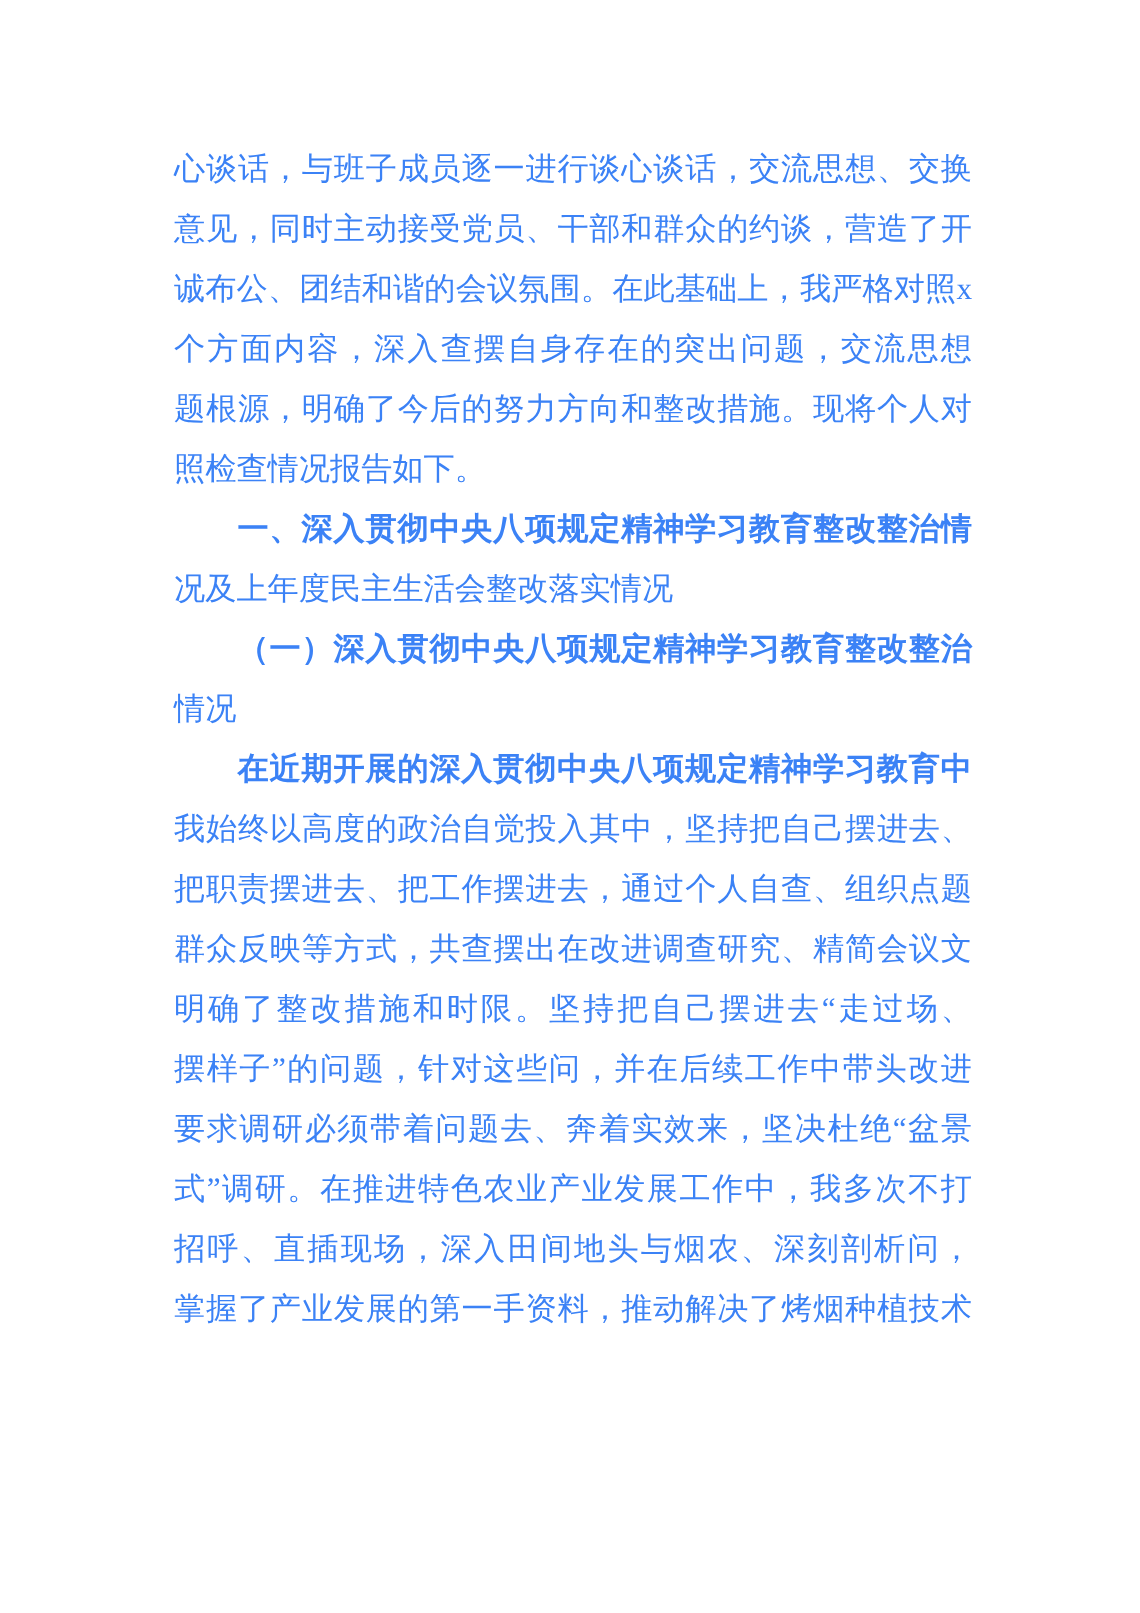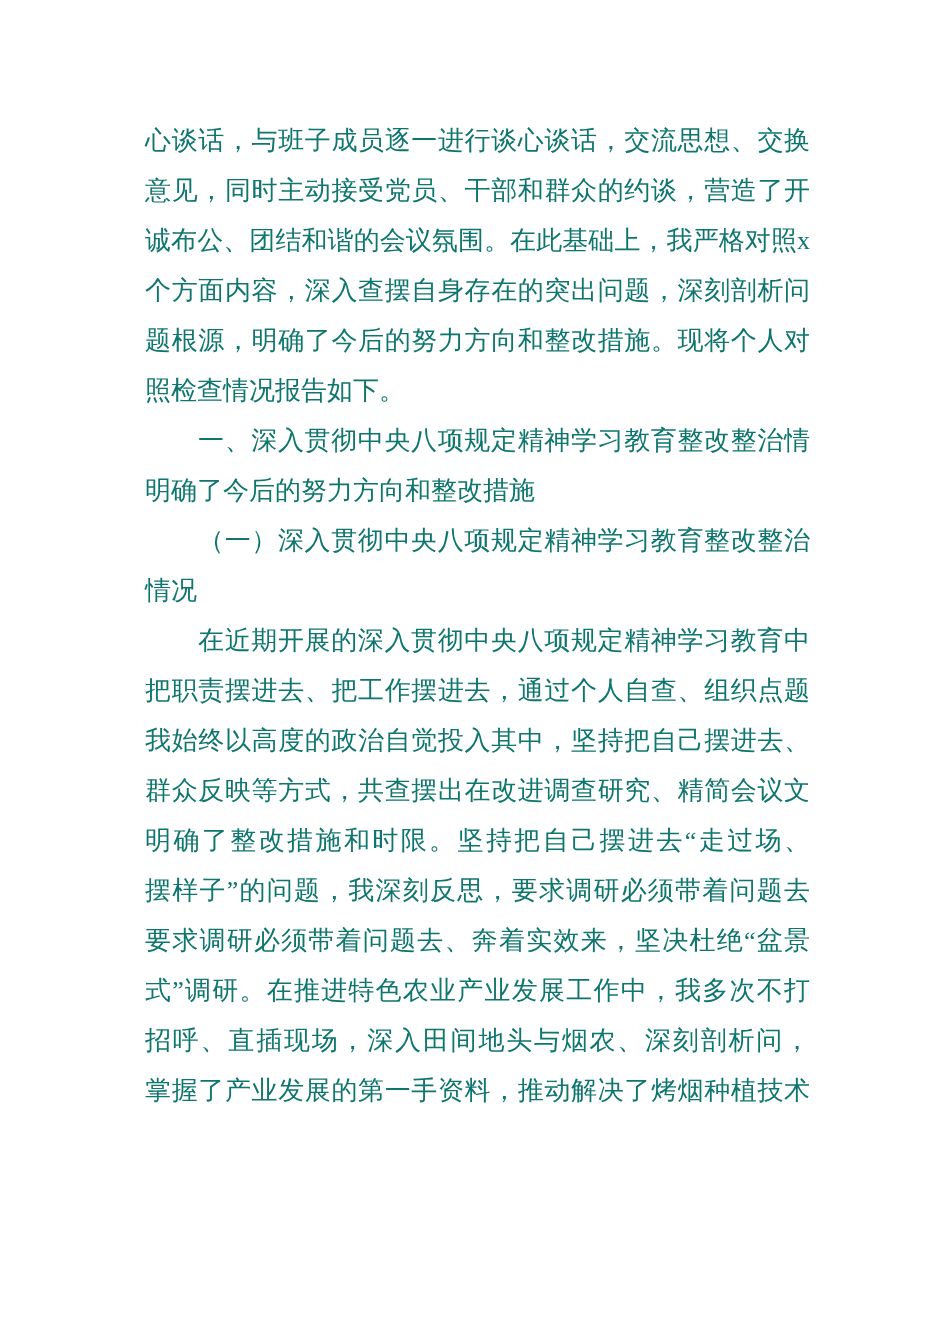--- a/index.html
+++ b/index.html
@@ -17,57 +17,58 @@
   .textblock {
     position: absolute;
     left: 145px;
     top: 116px;
     width: 665px;
   }
   .line {
     height: 50px;
     line-height: 50px;
     font-size: 26px;
-    color: #0f766e;
+    color: #3b82f6;
     font-weight: 400;
     letter-spacing: 0;
   }
   
   .just {
     text-align: justify;
     text-align-last: justify;
   }
   
   .end {
     text-align: center;
     text-align-last: left;
     font-family: Liberation Serif, serif;
   }
   
   .ind {
     text-indent: 53px;
+    font-weight: bold;
   }
 </style>
 </head>
 <body>
 
 <div class="textblock">
   <div class="line just">心谈话，与班子成员逐一进行谈心谈话，交流思想、交换</div>
   <div class="line just">意见，同时主动接受党员、干部和群众的约谈，营造了开</div>
   <div class="line just">诚布公、团结和谐的会议氛围。在此基础上，我严格对照x</div>
-  <div class="line just">个方面内容，深入查摆自身存在的突出问题，深刻剖析问</div>
+  <div class="line just">个方面内容，深入查摆自身存在的突出问题，交流思想</div>
   <div class="line just">题根源，明确了今后的努力方向和整改措施。现将个人对</div>
   <div class="line end">照检查情况报告如下。</div>
   <div class="line just ind">一、深入贯彻中央八项规定精神学习教育整改整治情</div>
-  <div class="line end">明确了今后的努力方向和整改措施</div>
+  <div class="line end">况及上年度民主生活会整改落实情况</div>
   <div class="line just ind">（一）深入贯彻中央八项规定精神学习教育整改整治</div>
   <div class="line end">情况</div>
   <div class="line just ind">在近期开展的深入贯彻中央八项规定精神学习教育中</div>
+  <div class="line just">我始终以高度的政治自觉投入其中，坚持把自己摆进去、</div>
   <div class="line just">把职责摆进去、把工作摆进去，通过个人自查、组织点题</div>
-  <div class="line just">我始终以高度的政治自觉投入其中，坚持把自己摆进去、</div>
   <div class="line just">群众反映等方式，共查摆出在改进调查研究、精简会议文</div>
   <div class="line just">明确了整改措施和时限。坚持把自己摆进去“走过场、</div>
-  <div class="line just">摆样子”的问题，我深刻反思，要求调研必须带着问题去</div>
+  <div class="line just">摆样子”的问题，针对这些问，并在后续工作中带头改进</div>
   <div class="line just">要求调研必须带着问题去、奔着实效来，坚决杜绝“盆景</div>
   <div class="line just">式”调研。在推进特色农业产业发展工作中，我多次不打</div>
   <div class="line just">招呼、直插现场，深入田间地头与烟农、深刻剖析问，</div>
   <div class="line just">掌握了产业发展的第一手资料，推动解决了烤烟种植技术</div>
 </div>
 
 </body></html>

